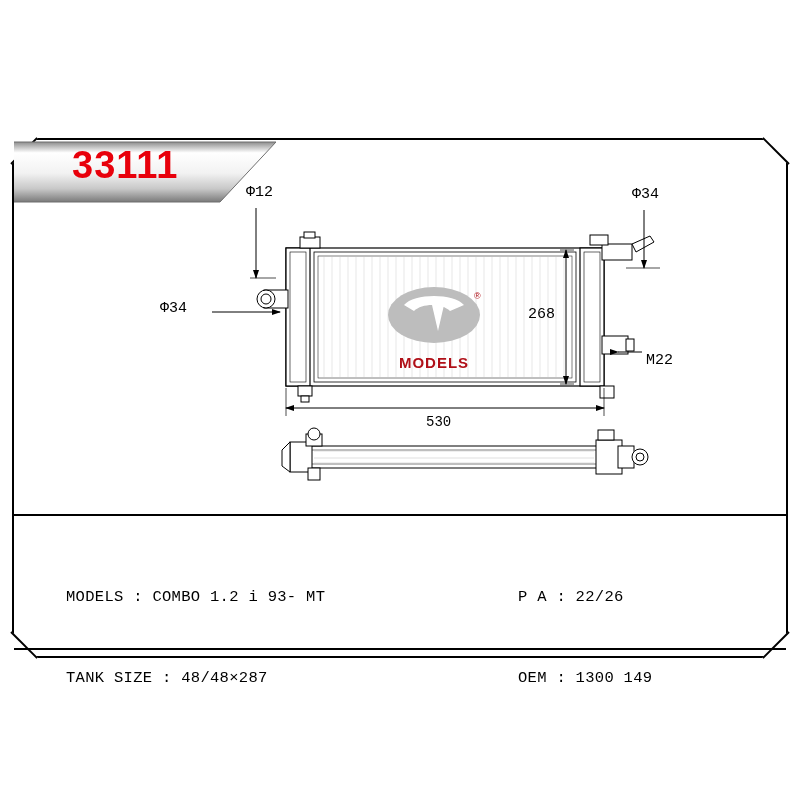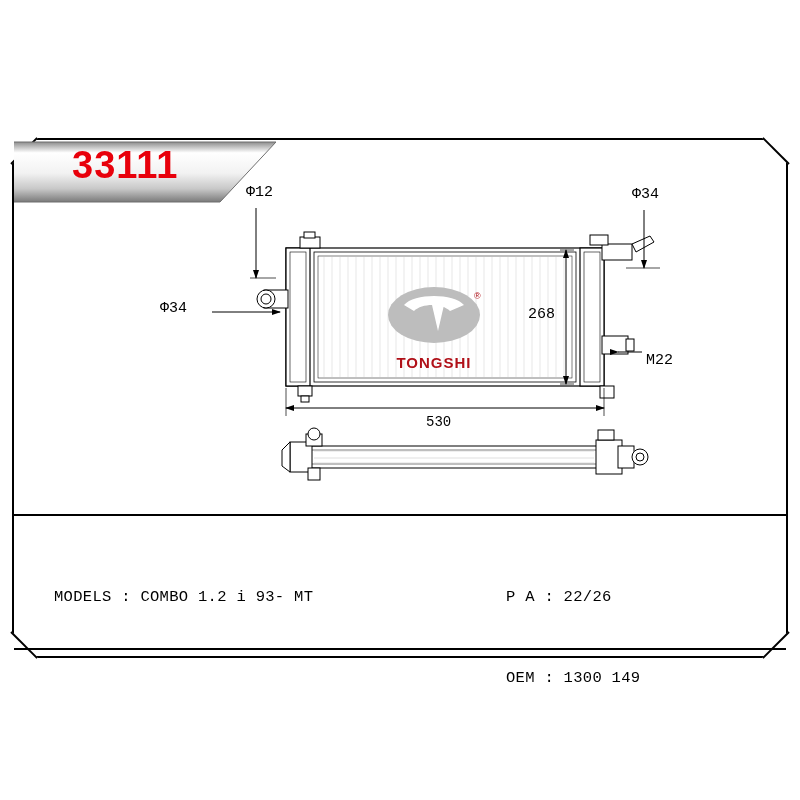--- a/index.html
+++ b/index.html
@@ -146,21 +146,21 @@
     position: absolute;
     top: 14px;
     font-size: 15.5px;
     line-height: 27px;
     color: #000;
     white-space: pre;
     letter-spacing: 0.3px;
   }
   .spec-col.left { left: 40px; }
   .spec-col.right { left: 492px; }
-  .spec-row { height: 27px; }
+  .spec-row { height: 27px; margin-left: 12px; }
 
   
   .logo-wrap {
     position: absolute;
     left: 355px;
     top: 145px;
     width: 130px;
     height: 82px;
     text-align: center;
   }
@@ -345,37 +345,38 @@
       </svg>
 
       
       <div class="logo-wrap">
         <svg width="128" height="62" viewBox="0 0 128 62">
           <ellipse cx="64" cy="30" rx="46" ry="28" fill="#bdbdbd"></ellipse>
           <path d="M34,20 C44,8 84,8 94,20 L80,26 C72,18 52,18 44,26 Z" fill="#ffffff"></path>
           <path d="M62,20 L74,20 L68,46 Z" fill="#ffffff"></path>
           <text x="104" y="14" font-family="Liberation Sans, sans-serif" font-size="9" fill="#b01018">®</text>
         </svg>
-        <div class="logo-text">TONGSHI</div>
+        <div class="logo-text">MODELS</div>
       </div>
 
       
       <div class="dim-label" style="left:232px; top:44px;">Φ12</div>
       <div class="dim-label" style="left:618px; top:46px;">Φ34</div>
       <div class="dim-label" style="left:146px; top:160px;">Φ34</div>
       <div class="dim-label" style="left:514px; top:166px;">268</div>
       <div class="dim-label" style="left:412px; top:274px; font-size:14px;">530</div>
       <div class="dim-label" style="left:632px; top:212px;">M22</div>
     </div>
 
     <div class="divider d1"></div>
 
     <div class="spec">
       <div class="spec-col left">
         <div class="spec-row">MODELS : COMBO 1.2 i 93- MT</div>
+        <div class="spec-row">TANK SIZE : 48/48×287</div>
         
       </div>
       <div class="spec-col right">
         <div class="spec-row">P A : 22/26</div>
         <div class="spec-row">OEM : 1300 149</div>
         
       </div>
     </div>
 
     <div class="divider d2"></div>

